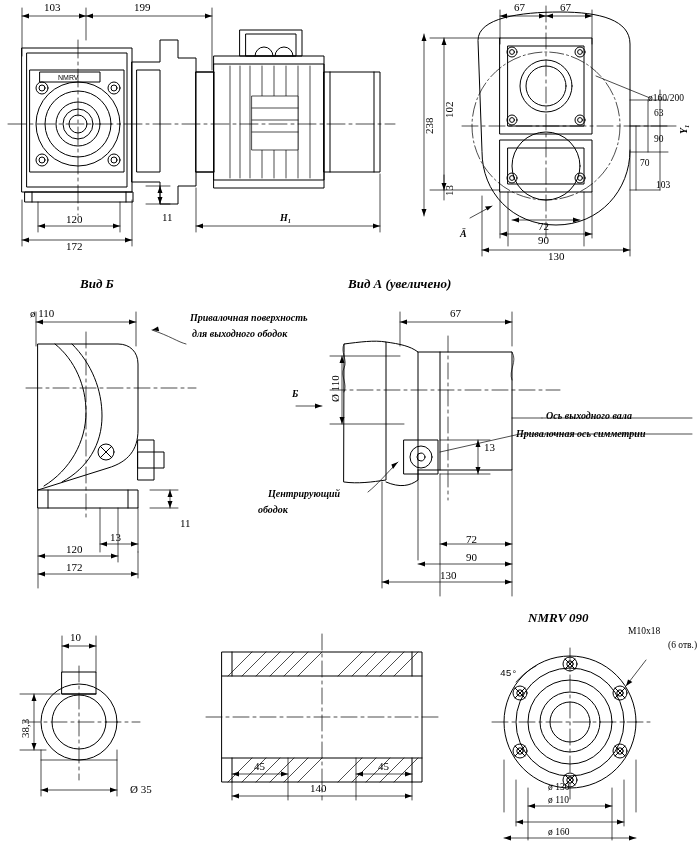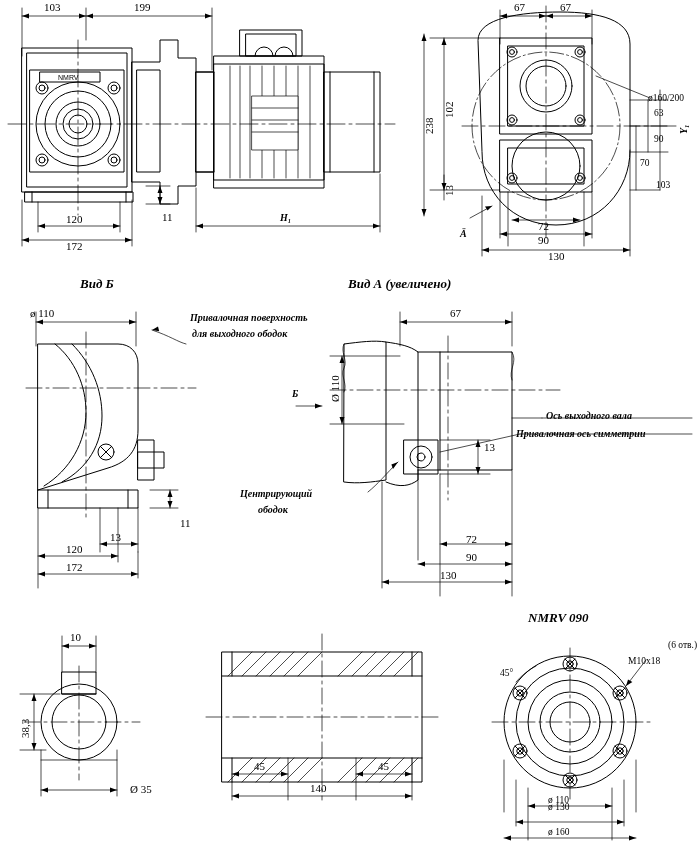--- a/index.html
+++ b/index.html
@@ -497,34 +497,34 @@
 <div class="lbl" style="left:450px; top:308px;">67</div>
 <div class="lbl vert" style="left:330px; top:402px;">Ø 110</div>
 <div class="lbl" style="left:484px; top:442px;">13</div>
 <div class="lbl" style="left:466px; top:534px;">72</div>
 <div class="lbl" style="left:466px; top:552px;">90</div>
 <div class="lbl" style="left:440px; top:570px;">130</div>
 <div class="lbl it" style="left:292px; top:388px;">Б</div>
 
 <div class="lbl it" style="left:190px; top:312px;">Привалочная поверхность</div>
 <div class="lbl it" style="left:192px; top:328px;">для выходного ободок</div>
-<div class="lbl it" style="left:240px; top:488px;">Центрирующий</div>
+<div class="lbl it" style="left:268px; top:488px;">Центрирующий</div>
 <div class="lbl it" style="left:258px; top:504px;">ободок</div>
 <div class="lbl it" style="left:546px; top:410px;">Ось выходного вала</div>
 <div class="lbl it" style="left:516px; top:428px;">Привалочная ось симметрии</div>
 
 <div class="lbl" style="left:70px;  top:632px;">10</div>
 <div class="lbl vert" style="left:20px; top:738px;">38,3</div>
 <div class="lbl" style="left:130px; top:784px;">Ø 35</div>
 
 <div class="lbl" style="left:254px; top:761px;">45</div>
 <div class="lbl" style="left:378px; top:761px;">45</div>
 <div class="lbl" style="left:310px; top:783px;">140</div>
 
 <div class="lbl it bold" style="left:528px; top:612px; font-size:13px;">NMRV 090</div>
-<div class="lbl sm" style="left:628px; top:626px;margin-top:30px;">M10x18</div>
+<div class="lbl sm" style="left:628px; top:626px;">M10x18</div>
 <div class="lbl sm" style="left:668px; top:640px;text-align:center;">(6 отв.)</div>
-<div class="lbl sm" style="left:500px; top:668px;">45°</div>
+<div class="lbl sm" style="left:500px; top:668px;font-family:Liberation Mono, monospace;">45°</div>
 <div class="lbl sm" style="left:548px; top:795px;">ø 110</div>
-<div class="lbl sm" style="left:548px; top:802px;">ø 130</div>
+<div class="lbl sm" style="left:548px; top:782px;">ø 130</div>
 <div class="lbl sm" style="left:548px; top:827px;">ø 160</div>
 
 </div>
 
 </body></html>

